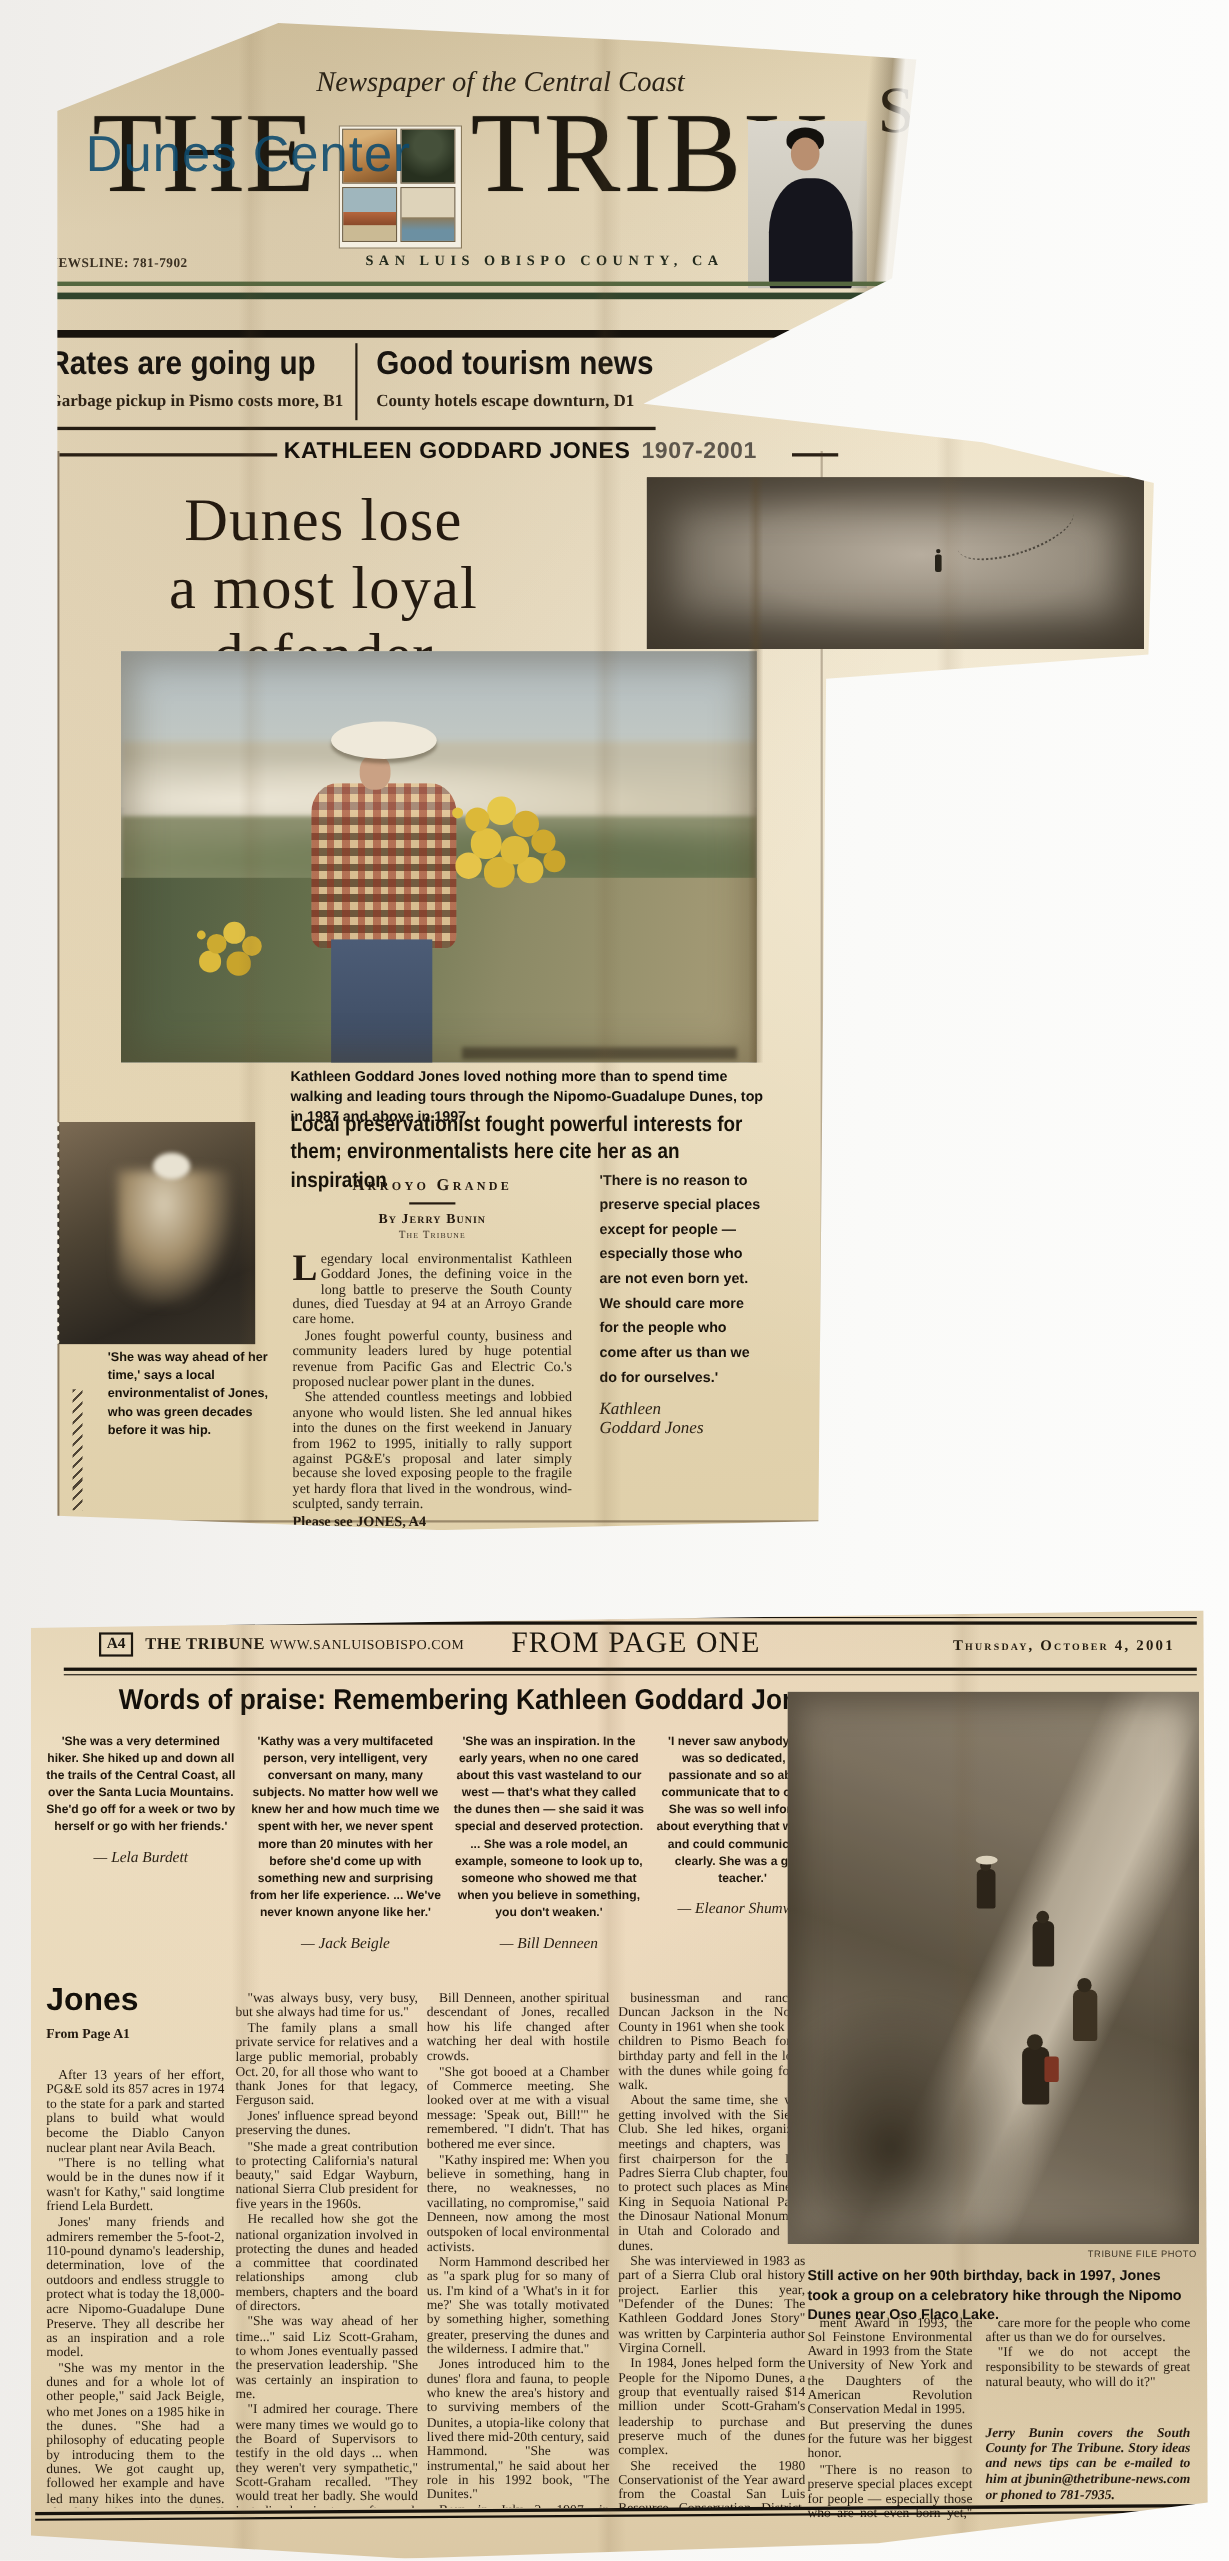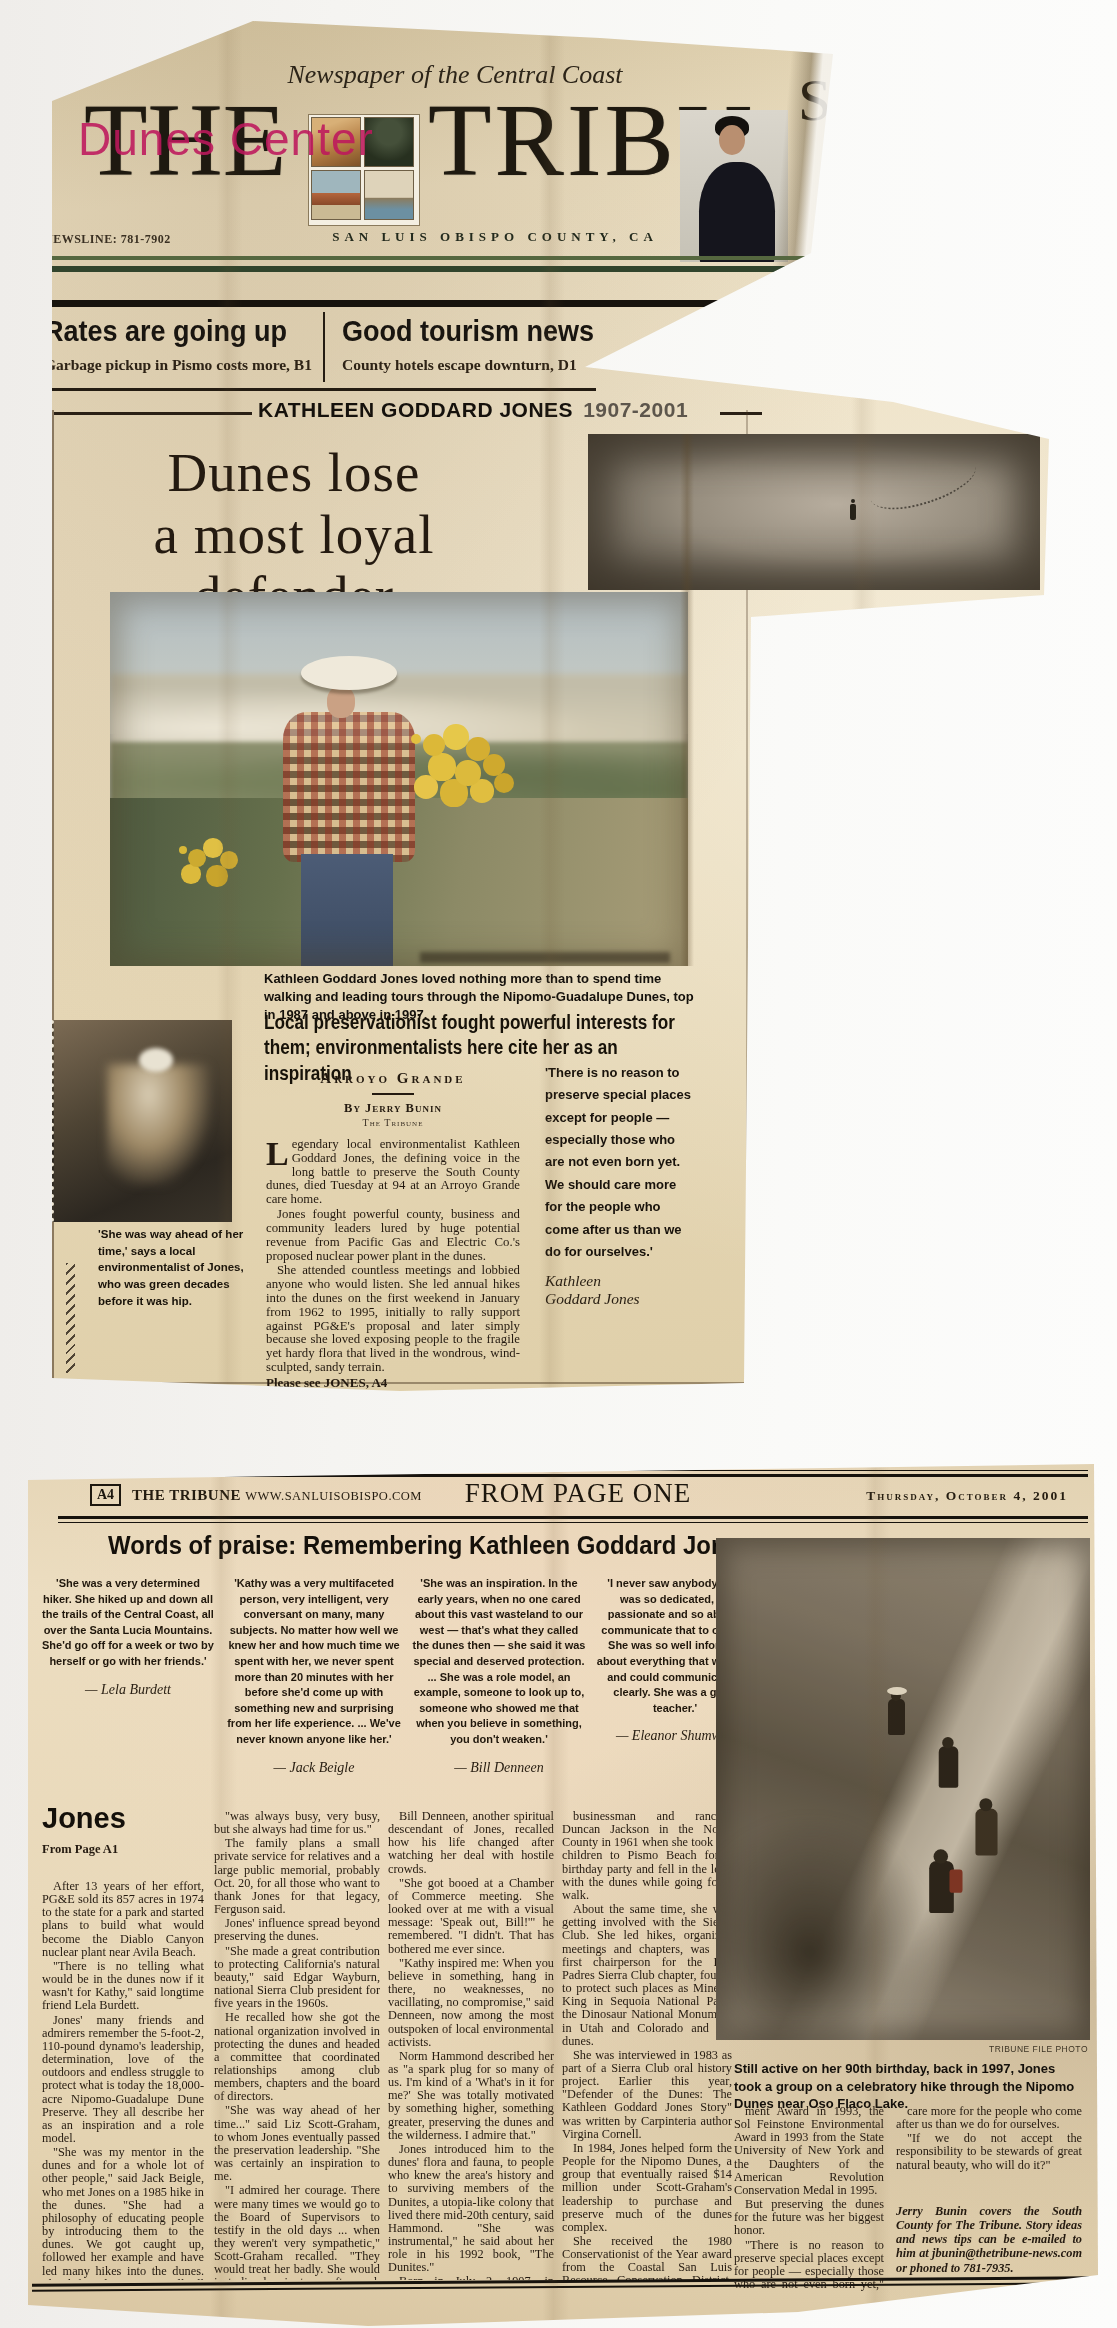--- a/index.html
+++ b/index.html
@@ -202,21 +202,21 @@
   .hk4{left:58%;top:66%;transform:scale(1.45);} 
   .hk4 .pack{position:absolute;right:-6px;top:6px;width:9px;height:16px;background:#7d2f22;border-radius:2px;}
   .trailphoto .sepia{position:absolute;inset:0;background:rgba(130,95,50,.12);
     box-shadow:inset 0 0 26px 10px rgba(50,42,30,.5);}
   .pcredit{left:930px;top:584px;width:130px;text-align:right;font-family:"Liberation Sans",sans-serif;
     font-size:8.5px;letter-spacing:.5px;color:#3c3324;}
   .pcap{left:706px;top:600px;width:352px;font-family:"Liberation Sans",sans-serif;font-weight:bold;
     font-size:13px;line-height:1.35;color:#14100b;}
 
   .watermark{left:78px;top:112px;font-family:"Liberation Sans",sans-serif;font-size:46px;font-weight:400;
-    color:#be185d;opacity:.88;letter-spacing:1px;z-index:50;}
+    color:#0c4a6e;opacity:.88;letter-spacing:1px;z-index:50;}
 </style>
 </head>
 <body>
 
 <div class="abs watermark">Dunes Center</div>
 
 <div class="abs page1">
 
   <div class="abs tagline">Newspaper of the Central Coast</div>
   <div class="abs mast-the">THE</div>

